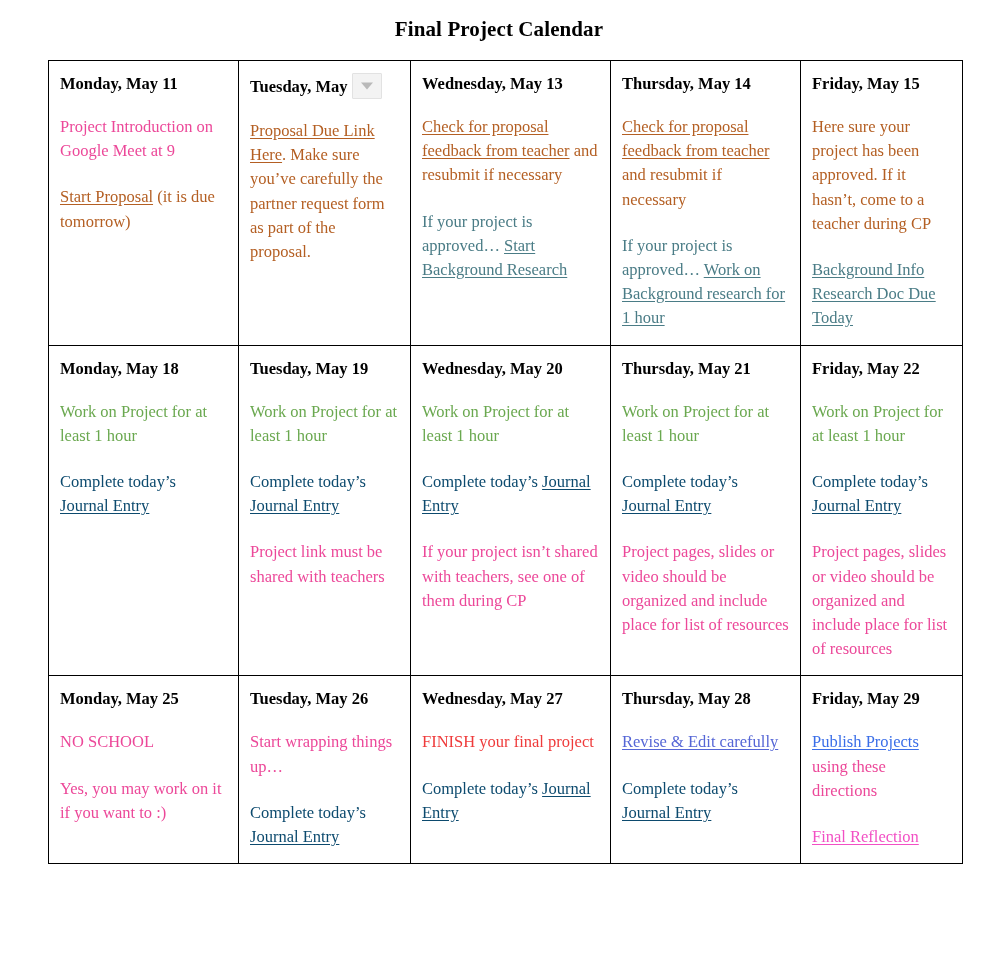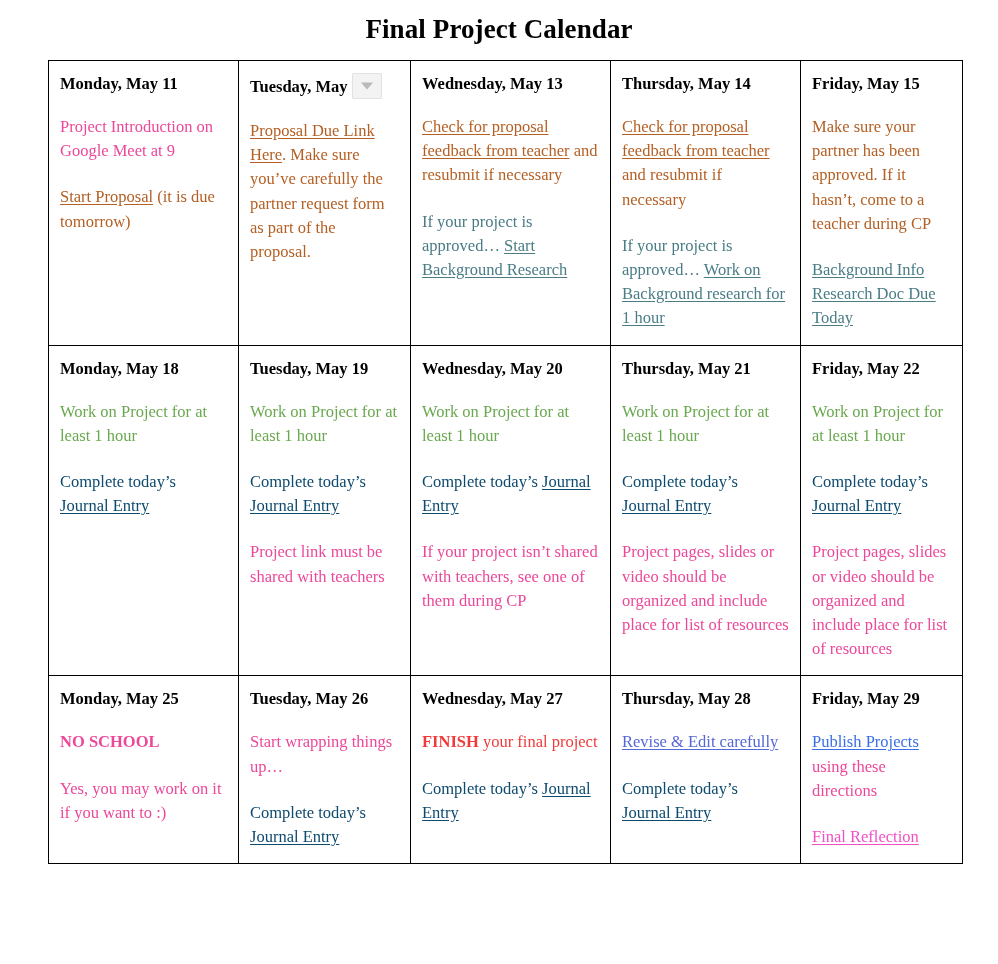--- a/index.html
+++ b/index.html
@@ -18,21 +18,21 @@
   .page {
     position: relative;
     width: 998px;
     height: 964px;
     box-sizing: border-box;
   }
   .page-title {
     text-align: center;
     font-family: "Liberation Serif", "DejaVu Serif", serif;
     font-weight: bold;
-    font-size: 27px;
+    font-size: 21px;
     line-height: 26px;
     color: #000000;
     margin: 0;
     padding-top: 16px;
     letter-spacing: 0.1px;
   }
   .calendar-wrap {
     position: absolute;
     left: 48px;
     top: 60px;
@@ -81,21 +81,21 @@
   .txt-orange  { color: #b45f23; }
   .txt-slate   { color: #4a7c86; }
   .txt-green   { color: #6aa84f; }
   .txt-purple  { color: #0c4a6e; }
   .txt-red     { color: #ef3b3b; margin-top: 46px; }
   .txt-blue    { color: #5566d6; text-align: center; }
   .txt-royal   { color: #3a6ee8; }
   .txt-magenta { color: #f24fc4; }
 
   .lnk { text-decoration: underline; text-underline-offset: 2px; cursor: pointer; }
-  .bold { font-weight: bold; }
+  .bold { font-weight: normal; }
 
   
   .dropdown-btn {
     display: inline-block;
     width: 30px;
     height: 26px;
     vertical-align: -7px;
     margin-left: 4px;
     background: #f3f3f3;
     border: 1px solid #e2e2e2;
@@ -148,21 +148,21 @@
               <p class="para"><span class="txt-orange lnk">Check for proposal feedback from teacher</span><span class="txt-orange"> and resubmit if necessary</span></p>
               <p class="para"><span class="txt-slate">If your project is approved… </span><span class="txt-slate lnk">Start Background Research</span></p>
             </td>
             <td>
               <div class="day-head"><span>Thursday, May 14</span></div>
               <p class="para"><span class="txt-orange lnk">Check for proposal feedback from teacher</span><span class="txt-orange"> and resubmit if necessary</span></p>
               <p class="para"><span class="txt-slate">If your project is approved… </span><span class="txt-slate lnk">Work on Background research for 1 hour</span></p>
             </td>
             <td>
               <div class="day-head"><span>Friday, May 15</span></div>
-              <p class="para"><span class="txt-orange">Make sure your partner has been approved. If it hasn’t, come to a teacher during CP</span></p>
+              <p class="para"><span class="txt-orange">Here sure your project has been approved. If it hasn’t, come to a teacher during CP</span></p>
               <p class="para"><span class="txt-slate lnk">Background Info Research Doc Due Today</span></p>
             </td>
           </tr>
           <tr>
             <td>
               <div class="day-head"><span>Monday, May 18</span></div>
               <p class="para"><span class="txt-green">Work on Project for at least 1 hour</span></p>
               <p class="para"><span class="txt-purple">Complete today’s </span><span class="txt-purple lnk">Journal Entry</span></p>
             </td>
             <td>

